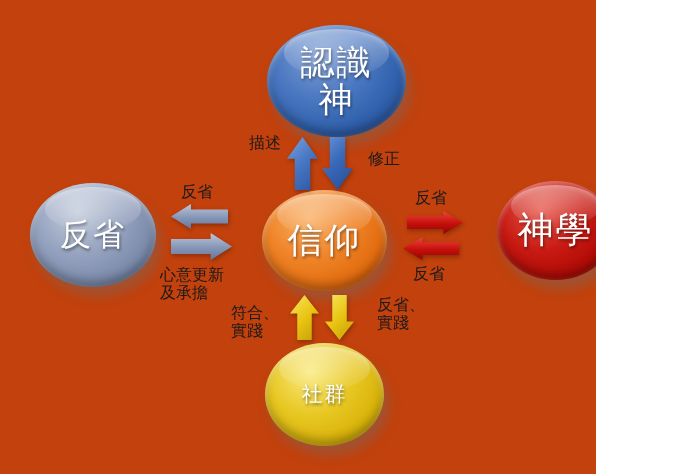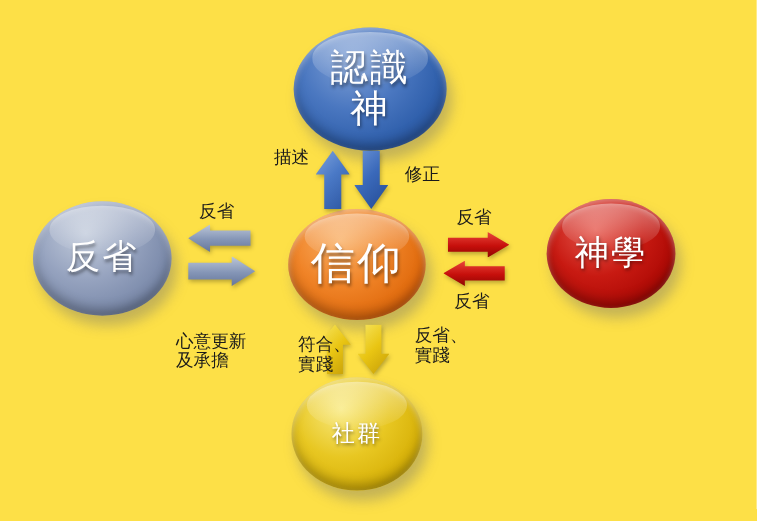--- a/index.html
+++ b/index.html
@@ -3,23 +3,23 @@
 <meta charset="utf-8">
 <style>
   html, body {
     margin: 0;
     padding: 0;
     background: #ffffff;
     font-family: "DejaVu Serif", "Liberation Serif", serif;
   }
   #canvas {
     position: relative;
-    width: 688px;
+    width: 596px;
     height: 474px;
-    background: #fde047;
+    background: #c2410c;
     overflow: hidden;
   }
 
   
   .node {
     position: absolute;
     border-radius: 50%;
     display: flex;
     flex-direction: column;
     align-items: center;
@@ -58,23 +58,23 @@
     background: radial-gradient(ellipse at 38% 28%, #c3ccdc 0%, #96a3bf 40%, #7d8cac 68%, #50607f 100%);
   }
   .node-red {
     background: radial-gradient(ellipse at 38% 28%, #e65b50 0%, #c81a12 42%, #b00b06 70%, #6e0000 100%);
   }
   .node-gold {
     background: radial-gradient(ellipse at 38% 28%, #f9ea80 0%, #e8c722 42%, #d9b30a 70%, #9a7f00 100%);
   }
 
   #node-know-god            { left: 267px; top:  25px; width: 139px; height: 112px; font-size: 34px; }
-  #node-faith               { left: 262px; top: 190px; width: 125px; height: 101px; font-size: 40px; }
+  #node-faith               { left: 262px; top: 190px; width: 125px; height: 101px; font-size: 35px; }
   #node-reflect-self        { left:  30px; top: 183px; width: 126px; height: 104px; font-size: 31px; }
-  #node-theology            { left: 497px; top: 181px; width: 117px; height:  99px; font-size: 31px; gap: 20px; }
+  #node-theology            { left: 497px; top: 181px; width: 117px; height:  99px; font-size: 36px; gap: 20px; }
   #node-community           { left: 265px; top: 343px; width: 119px; height: 103px; font-size: 21px; }
 
   
   .arrow-wrap {
     position: absolute;
     filter: drop-shadow(1px 2px 2px rgba(0,0,0,0.28));
   }
   .arrow { width: 100%; height: 100%; }
 
   .shape-up    { clip-path: polygon(50% 0, 100% 41%, 75% 41%, 75% 100%, 25% 100%, 25% 41%, 0 41%); }
@@ -103,22 +103,22 @@
     font-size: 16px;
     line-height: 18px;
     color: #1a1a1a;
     white-space: nowrap;
   }
   #label-describe        { left: 249px; top: 134px; }
   #label-revise          { left: 368px; top: 150px; }
   #label-reflect-rt      { left: 415px; top: 189px; }
   #label-reflect-rb      { left: 413px; top: 265px; }
   #label-reflect-lt      { left: 181px; top: 183px; }
-  #label-renewal         { left: 160px; top: 266px; margin-top: 35px; }
-  #label-conform         { left: 231px; top: 304px; margin-left: 40px; }
+  #label-renewal         { left: 160px; top: 266px; }
+  #label-conform         { left: 231px; top: 304px; }
   #label-reflect-practice{ left: 377px; top: 296px; }
 </style>
 </head>
 <body>
 
 <div id="canvas">
 
   <div class="node node-blue" id="node-know-god">
     <span class="t">認識</span>
     <span class="t">神</span>

